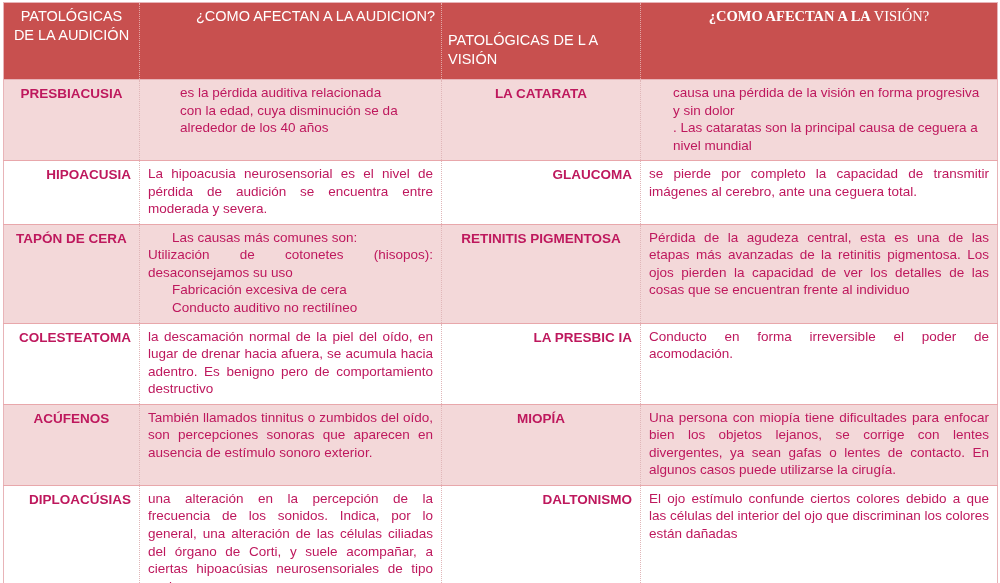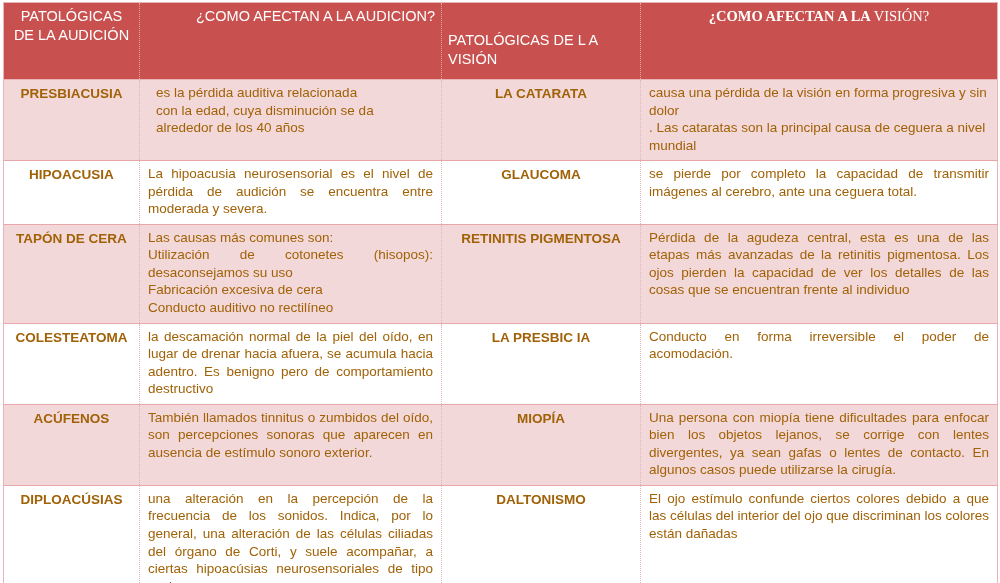--- a/index.html
+++ b/index.html
@@ -51,40 +51,40 @@
   .hdr-c4 .vision-part { font-weight: bold; }
   .hdr-c4 .vision-soft { font-weight: normal; }
 
   
   tbody td {
     border-right: 1px dotted #e0b6b8;
     padding: 4px 8px 6px 8px;
     vertical-align: top;
     font-size: 13.5px;
     line-height: 1.30;
-    color: #a16207;
+    color: #be185d;
   }
   tbody td:last-child { border-right: none; }
   tbody tr { border-top: 1px solid #e8a7ab; }
   tbody tr.shade td { background: #f3d8d9; }
-  tbody tr.plain td { background: #ffffff; }
+  tbody tr.plain td { background: #ffffff; text-align: right; }
 
   td.name-cell {
     text-align: center;
     font-weight: bold;
     font-size: 13.5px;
     padding-top: 5px;
     white-space: nowrap;
   }
   td.desc-cell { text-align: justify; }
   td.desc-cell p {
     margin: 0;
     text-align: justify;
   }
-  td.desc-cell p.plainline { text-align: left; }
+  td.desc-cell p.plainline { text-align: left; margin-left: 24px; }
   .indent { padding-left: 8px; }
 </style>
 </head>
 <body>
 
 <div class="table-wrap">
   <table class="patho-table">
     <colgroup>
       <col class="c1">
         <col class="c2">

